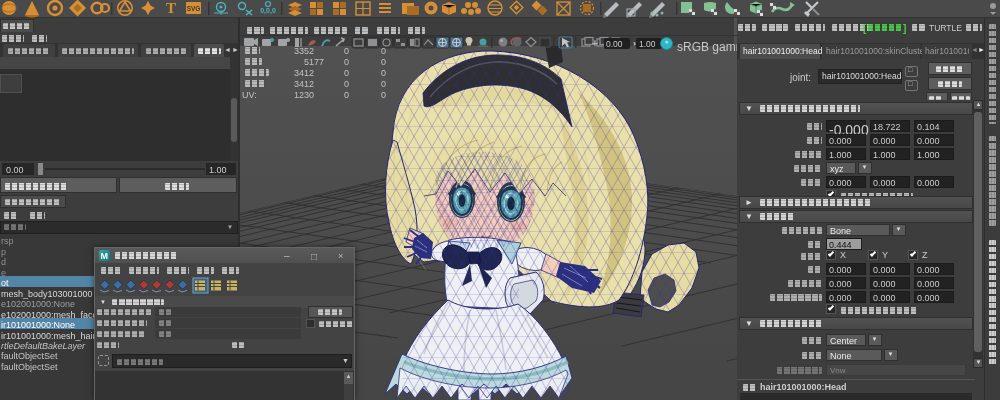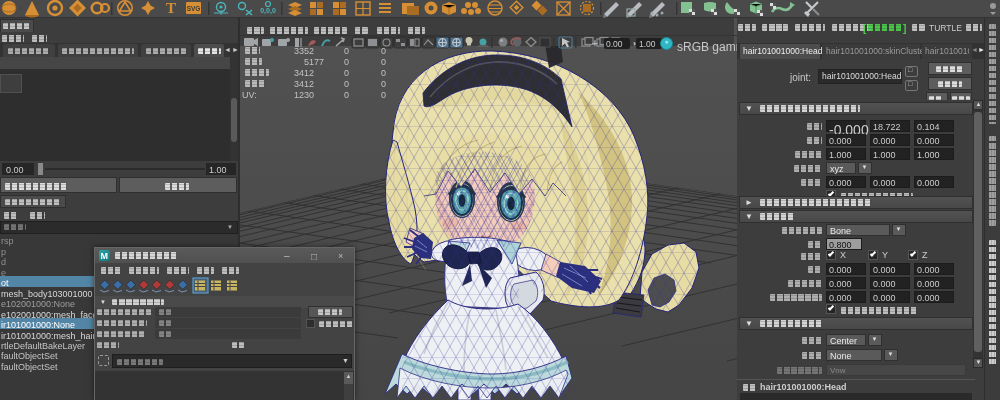--- a/index.html
+++ b/index.html
@@ -385,21 +385,21 @@
     <div class="t" style="left:1px;top:255.5px;color:#8f8f8f;font-size:9px;white-space:nowrap;">d</div>
     <div class="t" style="left:1px;top:266.5px;color:#8f8f8f;font-size:9px;white-space:nowrap;">e</div>
     <div class="abs" style="left:0px;top:276px;width:238px;height:11px;background:#5285a6;"></div>
     <div class="t" style="left:1px;top:276.5px;color:#ffffff;font-size:9px;white-space:nowrap;">ot</div>
     <div class="t" style="left:1px;top:287.5px;color:#d8d8d8;font-size:9px;white-space:nowrap;">mesh_body103001000</div>
     <div class="t" style="left:1px;top:297.5px;color:#9f9f9f;font-size:9px;white-space:nowrap;">e102001000:None</div>
     <div class="t" style="left:1px;top:308.5px;color:#d8d8d8;font-size:9px;white-space:nowrap;">e102001000:mesh_face1020</div>
     <div class="abs" style="left:0px;top:318px;width:238px;height:11px;background:#5285a6;"></div>
     <div class="t" style="left:1px;top:318.5px;color:#ffffff;font-size:9px;white-space:nowrap;">ir101001000:None</div>
     <div class="t" style="left:1px;top:329.5px;color:#d8d8d8;font-size:9px;white-space:nowrap;">ir101001000:mesh_hair101</div>
-    <div class="t" style="left:1px;top:339.5px;color:#c4c4c4;font-size:9px;white-space:nowrap;">rtleDefaultBakeLayer</div>
+    <div class="t" style="left:1px;top:339.5px;color:#c4c4c4;font-size:9px;white-space:nowrap;font-style:italic;">rtleDefaultBakeLayer</div>
     <div class="t" style="left:1px;top:349.5px;color:#c4c4c4;font-size:9px;white-space:nowrap;">faultObjectSet</div>
     <div class="t" style="left:1px;top:360.5px;color:#c4c4c4;font-size:9px;white-space:nowrap;">faultObjectSet</div>
     <div class="abs" style="left:737px;top:18px;width:247px;height:382px;background:#3d3d3d;"></div>
     <span class="j" style="left:738px;top:24px;width:18px;height:7px;color:#cccccc;"></span>
     <span class="j" style="left:762px;top:24px;width:26px;height:7px;color:#cccccc;"></span>
     <span class="j" style="left:795px;top:24px;width:30px;height:7px;color:#cccccc;"></span>
     <span class="j" style="left:832px;top:24px;width:40px;height:7px;color:#cccccc;"></span>
     <div class="t" style="left:863px;top:22px;color:#4ad04a;font-size:10px;font-weight:bold;">[</div>
     <span class="j" style="left:868px;top:24px;width:34px;height:7px;color:#4ad04a;"></span>
     <div class="t" style="left:903px;top:22px;color:#4ad04a;font-size:10px;font-weight:bold;">]</div>
@@ -482,21 +482,21 @@
     <div class="abs" style="left:739px;top:210px;width:234px;height:13px;background:linear-gradient(#525252,#484848);border:1px solid #2f2f2f;"></div>
     <div class="t" style="left:745px;top:211px;color:#dddddd;font-size:8px;">▼</div>
     <span class="j" style="left:760px;top:213px;width:34px;height:7px;color:#e0e0e0;"></span>
     <span class="j" style="left:782px;top:227px;width:40px;height:7px;color:#b8b8b8;"></span>
     <div class="abs" style="left:826px;top:224px;width:64px;height:12px;background:#5a5a5a;border:1px solid #2f2f2f;"></div>
     <div class="t" style="left:830px;top:225px;color:#e8e8e8;font-size:9px;">Bone</div>
     <div class="abs" style="left:892px;top:224px;width:14px;height:12px;background:#5a5a5a;border:1px solid #2f2f2f;"></div>
     <div class="t" style="left:895.5px;top:225px;color:#dddddd;font-size:6px;">▼</div>
     <span class="j" style="left:808px;top:241px;width:14px;height:7px;color:#b8b8b8;"></span>
     <div class="abs" style="left:826px;top:238px;width:36px;height:12px;background:#9d9d9d;border:1px solid #1c1c1c;"></div>
-    <div class="t" style="left:829px;top:239px;color:#111111;font-size:9px;">0.800</div>
+    <div class="t" style="left:829px;top:239px;color:#111111;font-size:9px;">0.444</div>
     <span class="j" style="left:801px;top:253px;width:21px;height:7px;color:#b8b8b8;"></span>
     <div class="abs" style="left:826px;top:250px;width:10px;height:10px;background:#262626;border:1px solid #555;"></div>
     <div class="ck" style="left:828px;top:252px;"></div>
     <div class="t" style="left:840px;top:249px;color:#cccccc;font-size:9px;">X</div>
     <div class="abs" style="left:868px;top:250px;width:10px;height:10px;background:#262626;border:1px solid #555;"></div>
     <div class="ck" style="left:870px;top:252px;"></div>
     <div class="t" style="left:882px;top:249px;color:#cccccc;font-size:9px;">Y</div>
     <div class="abs" style="left:908px;top:250px;width:10px;height:10px;background:#262626;border:1px solid #555;"></div>
     <div class="ck" style="left:910px;top:252px;"></div>
     <div class="t" style="left:922px;top:249px;color:#cccccc;font-size:9px;">Z</div>

